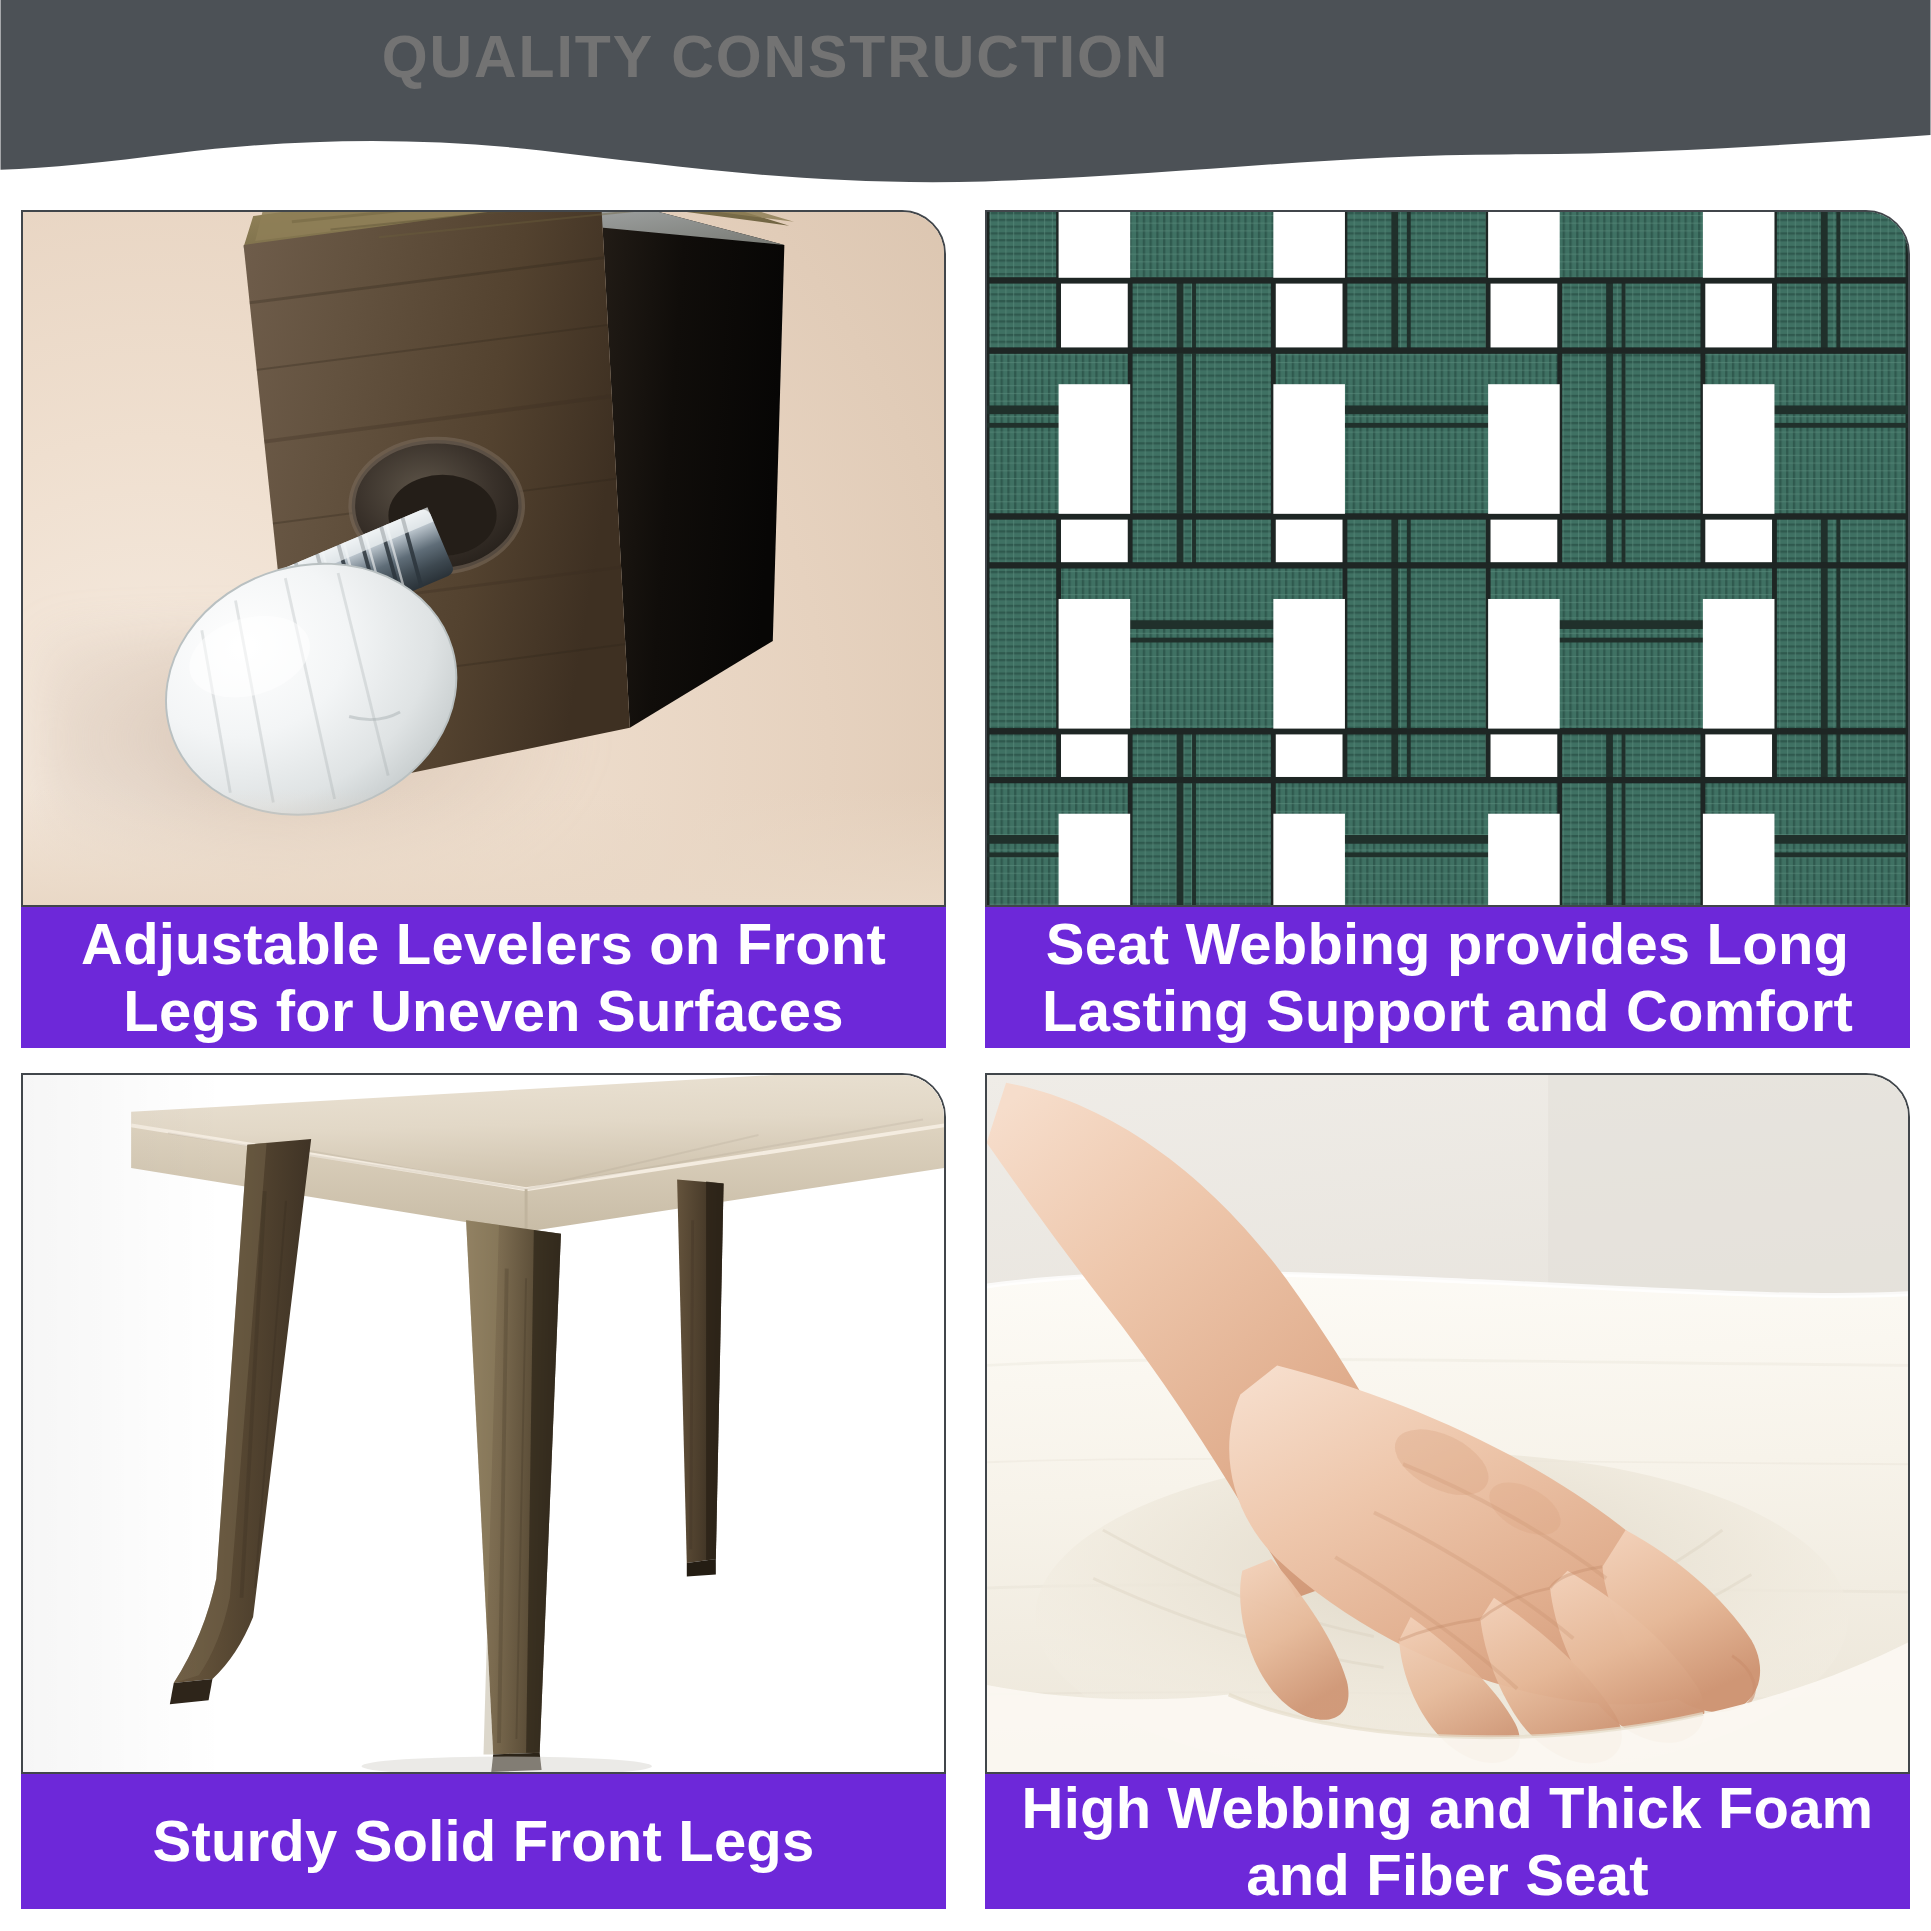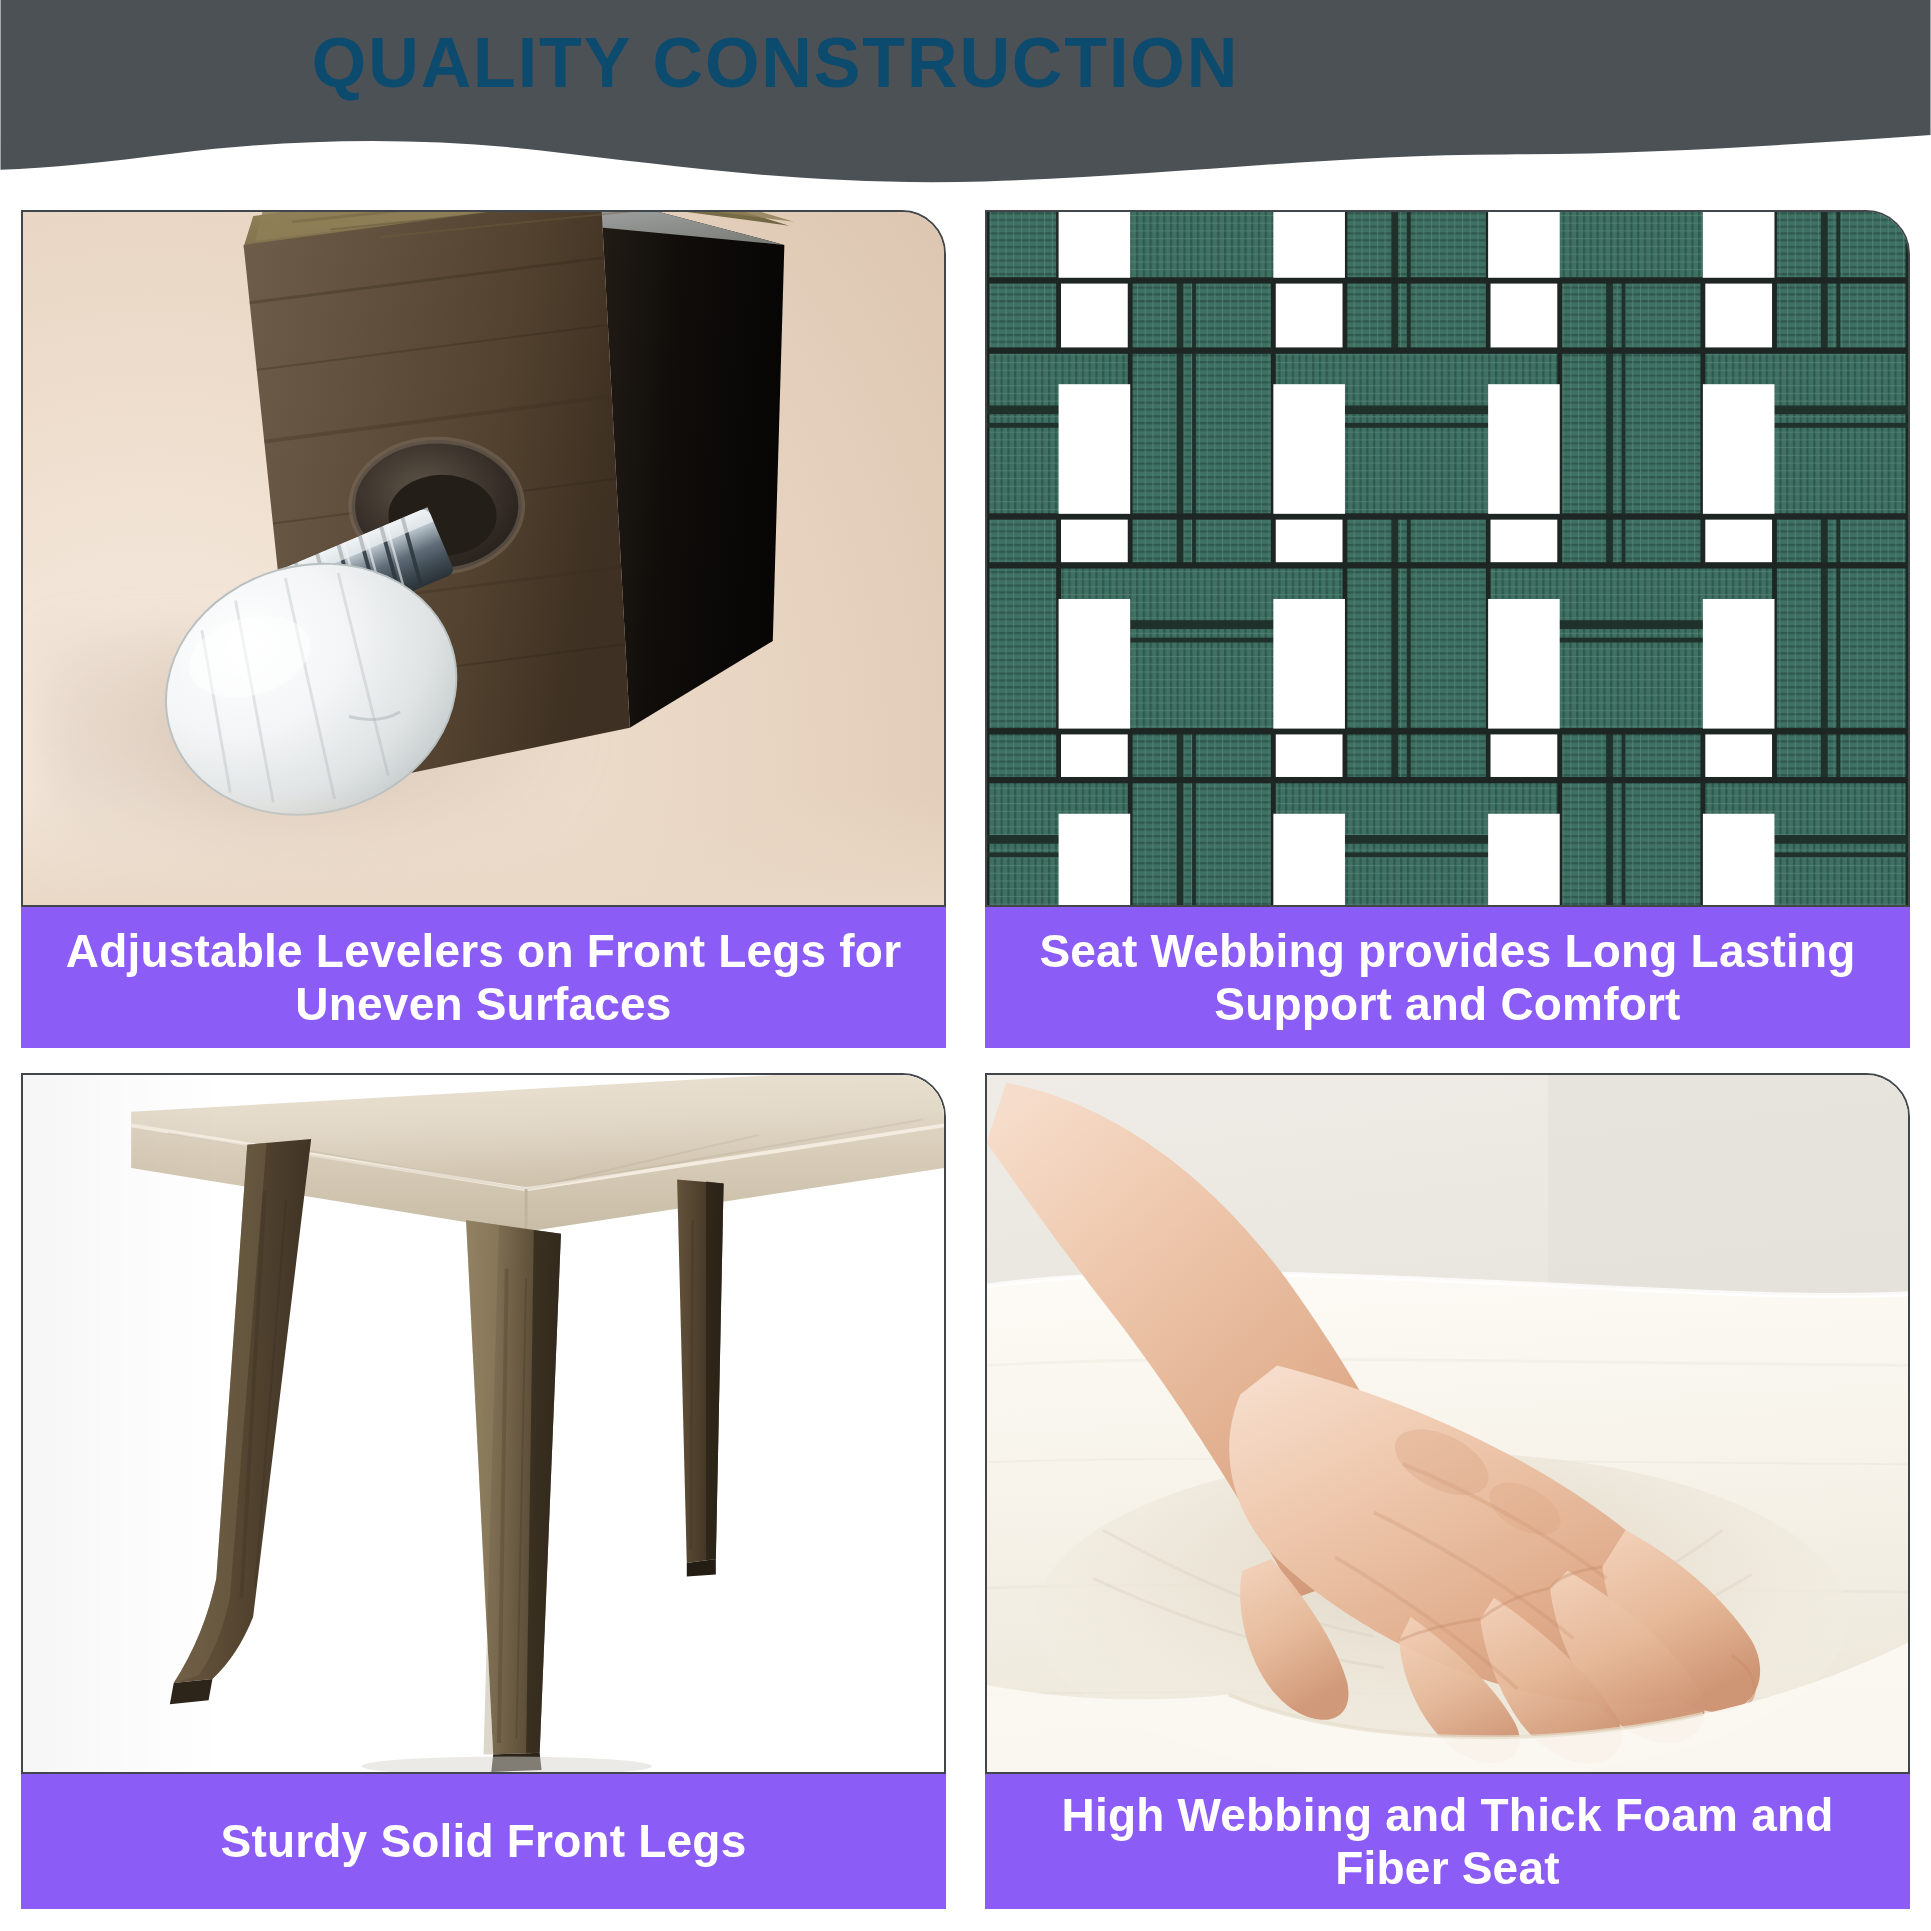--- a/index.html
+++ b/index.html
@@ -13,22 +13,22 @@
 
   
   .header-wrap{
     position:absolute; left:0; top:0; width:1931px; height:193px;
     overflow:hidden;
   }
   .header-svg{ position:absolute; left:0; top:0; display:block; }
   .header-title{
     position:absolute; left:0; top:27px; width:1551px;
     text-align:center;
-    color:#0c4a6e;
-    font-size:70px;
+    color:#737373;
+    font-size:59px;
     font-weight:bold;
     letter-spacing:1.9px;
     line-height:1.05;
     white-space:nowrap;
     font-family:"Liberation Sans", sans-serif;
   }
 
   
   .grid{
     position:absolute;
@@ -46,28 +46,28 @@
     position:relative;
     width:100%;
     overflow:hidden;
     border:2.9px solid #41464b;
     background:#ffffff;
   }
   .photo.r1{ height:697px; border-radius:0 44px 0 0; }
   .photo.r2{ height:701px; border-radius:0 44px 0 0; }
 
   .caption{
-    background:#8b5cf6;
+    background:#6d28d9;
     color:#ffffff;
     width:100%;
     display:flex;
     align-items:center;
     justify-content:center;
     text-align:center;
-    font-size:46px;
+    font-size:58px;
     font-weight:bold;
     line-height:1.14;
     padding:5.8px 13.5px;
     letter-spacing:0.2px;
   }
   .cap-r1{ height:141px; }
   .cap-r2{ height:135px; }
 
   
   .ph1{ background:#f0e0d0; }

